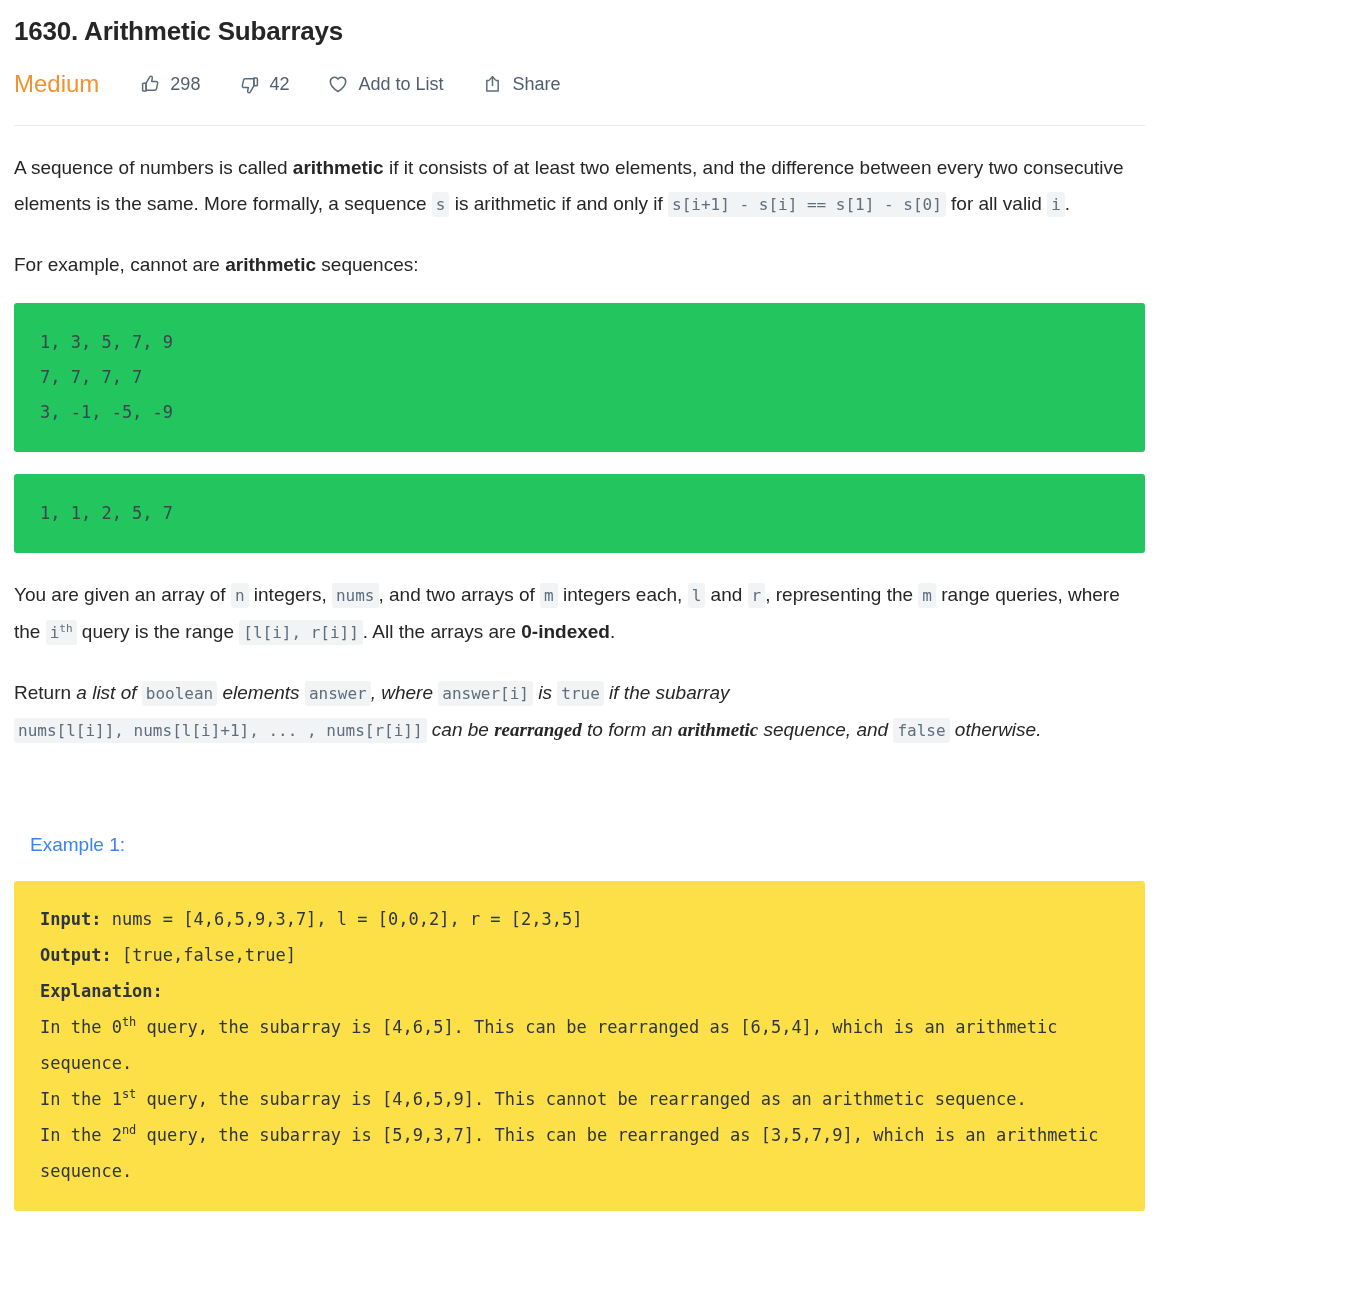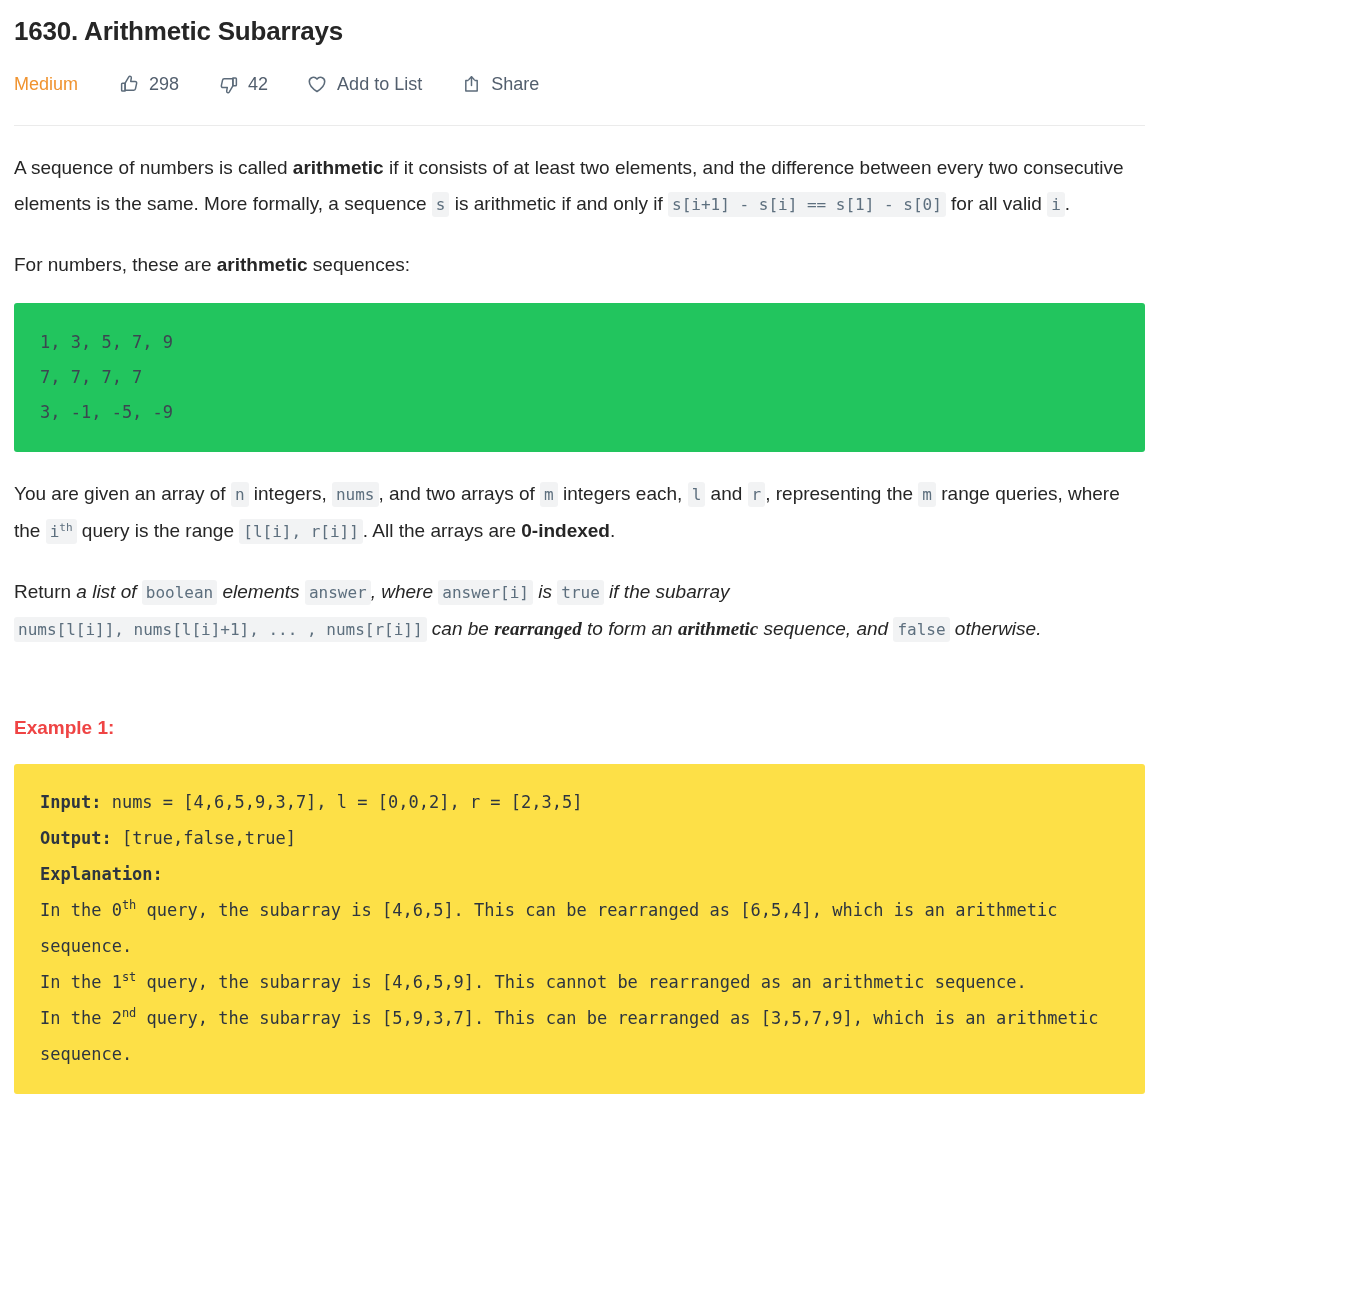--- a/index.html
+++ b/index.html
@@ -34,21 +34,21 @@
     padding-top: 6px;
   }
 
   .meta-row {
     display: flex;
     align-items: center;
     padding: 16px 14px 0 14px;
     height: 40px;
   }
   .difficulty {
-    font-size: 18px;
+    font-size: 24px;
     line-height: 22px;
     color: #f0932f;
     margin-right: 40px;
     white-space: nowrap;
   }
   .meta-action {
     display: flex;
     align-items: center;
     margin-right: 38px;
     color: #525e6d;
@@ -116,26 +116,26 @@
     font-family: "DejaVu Sans Mono", monospace;
     font-size: 17px;
     line-height: 35px;
     color: #3c4651;
     white-space: pre-wrap;
     overflow-wrap: anywhere;
   }
   pre.block.spaced { margin-top: 22px; }
 
   .example-head {
-    margin: 0;
+    margin: 16px;
     padding-top: 66px;
     font-size: 19px;
     line-height: 28px;
-    font-weight: bold;
-    color: #ef4444;
+    font-weight: normal;
+    color: #3b82f6;
   }
 
   pre.example {
     margin: 22px 0 0 0;
     background: #fde047;
     border-radius: 3px;
     padding: 20px 26px 22px 26px;
     font-family: "DejaVu Sans Mono", monospace;
     font-size: 17px;
     line-height: 36px;
@@ -204,27 +204,28 @@
     </span>
 
   </div>
 
   <div class="divider"></div>
 
   <div class="content">
 
     <p class="para"><span>A sequence of numbers is called </span><b>arithmetic</b><span> if it consists of at least two elements, and the difference between every two consecutive elements is the same. More formally, a sequence </span><code class="inline">s</code><span> is arithmetic if and only if </span><code class="inline">s[i+1] - s[i] == s[1] - s[0]</code><span> for all valid </span><code class="inline">i</code><span>.</span></p>
 
-    <p class="para"><span>For numbers, these are </span><b>arithmetic</b><span> sequences:</span></p>
+    <p class="para"><span>For example, cannot are </span><b>arithmetic</b><span> sequences:</span></p>
 
     <pre class="block">1, 3, 5, 7, 9
 7, 7, 7, 7
 3, -1, -5, -9</pre>
 
 
+    <pre class="block spaced">1, 1, 2, 5, 7</pre>
 
     <p class="para"><span>You are given an array of </span><code class="inline">n</code><span> integers, </span><code class="inline">nums</code><span>, and two arrays of </span><code class="inline">m</code><span> integers each, </span><code class="inline">l</code><span> and </span><code class="inline">r</code><span>, representing the </span><code class="inline">m</code><span> range queries, where the </span><code class="inline"><span>i</span><sup>th</sup></code><span> query is the range </span><code class="inline">[l[i], r[i]]</code><span>. All the arrays are </span><b>0-indexed</b><span>.</span></p>
 
     <p class="para"><span>Return </span><span class="em">a list of </span><code class="inline">boolean</code><span class="em"> elements </span><code class="inline">answer</code><span class="em">, where </span><code class="inline">answer[i]</code><span class="em"> is </span><code class="inline">true</code><span class="em"> if the subarray </span><code class="inline">nums[l[i]], nums[l[i]+1], ... , nums[r[i]]</code><span class="em"> can be </span><span class="em-b">rearranged</span><span class="em"> to form an </span><span class="em-b">arithmetic</span><span class="em"> sequence, and </span><code class="inline">false</code><span class="em"> otherwise.</span></p>
 
     <p class="example-head">Example 1:</p>
 
     <pre class="example"><b>Input:</b><span> nums = [4,6,5,9,3,7], l = [0,0,2], r = [2,3,5]</span>
 <b>Output:</b><span> [true,false,true]</span>
 <b>Explanation:</b>

